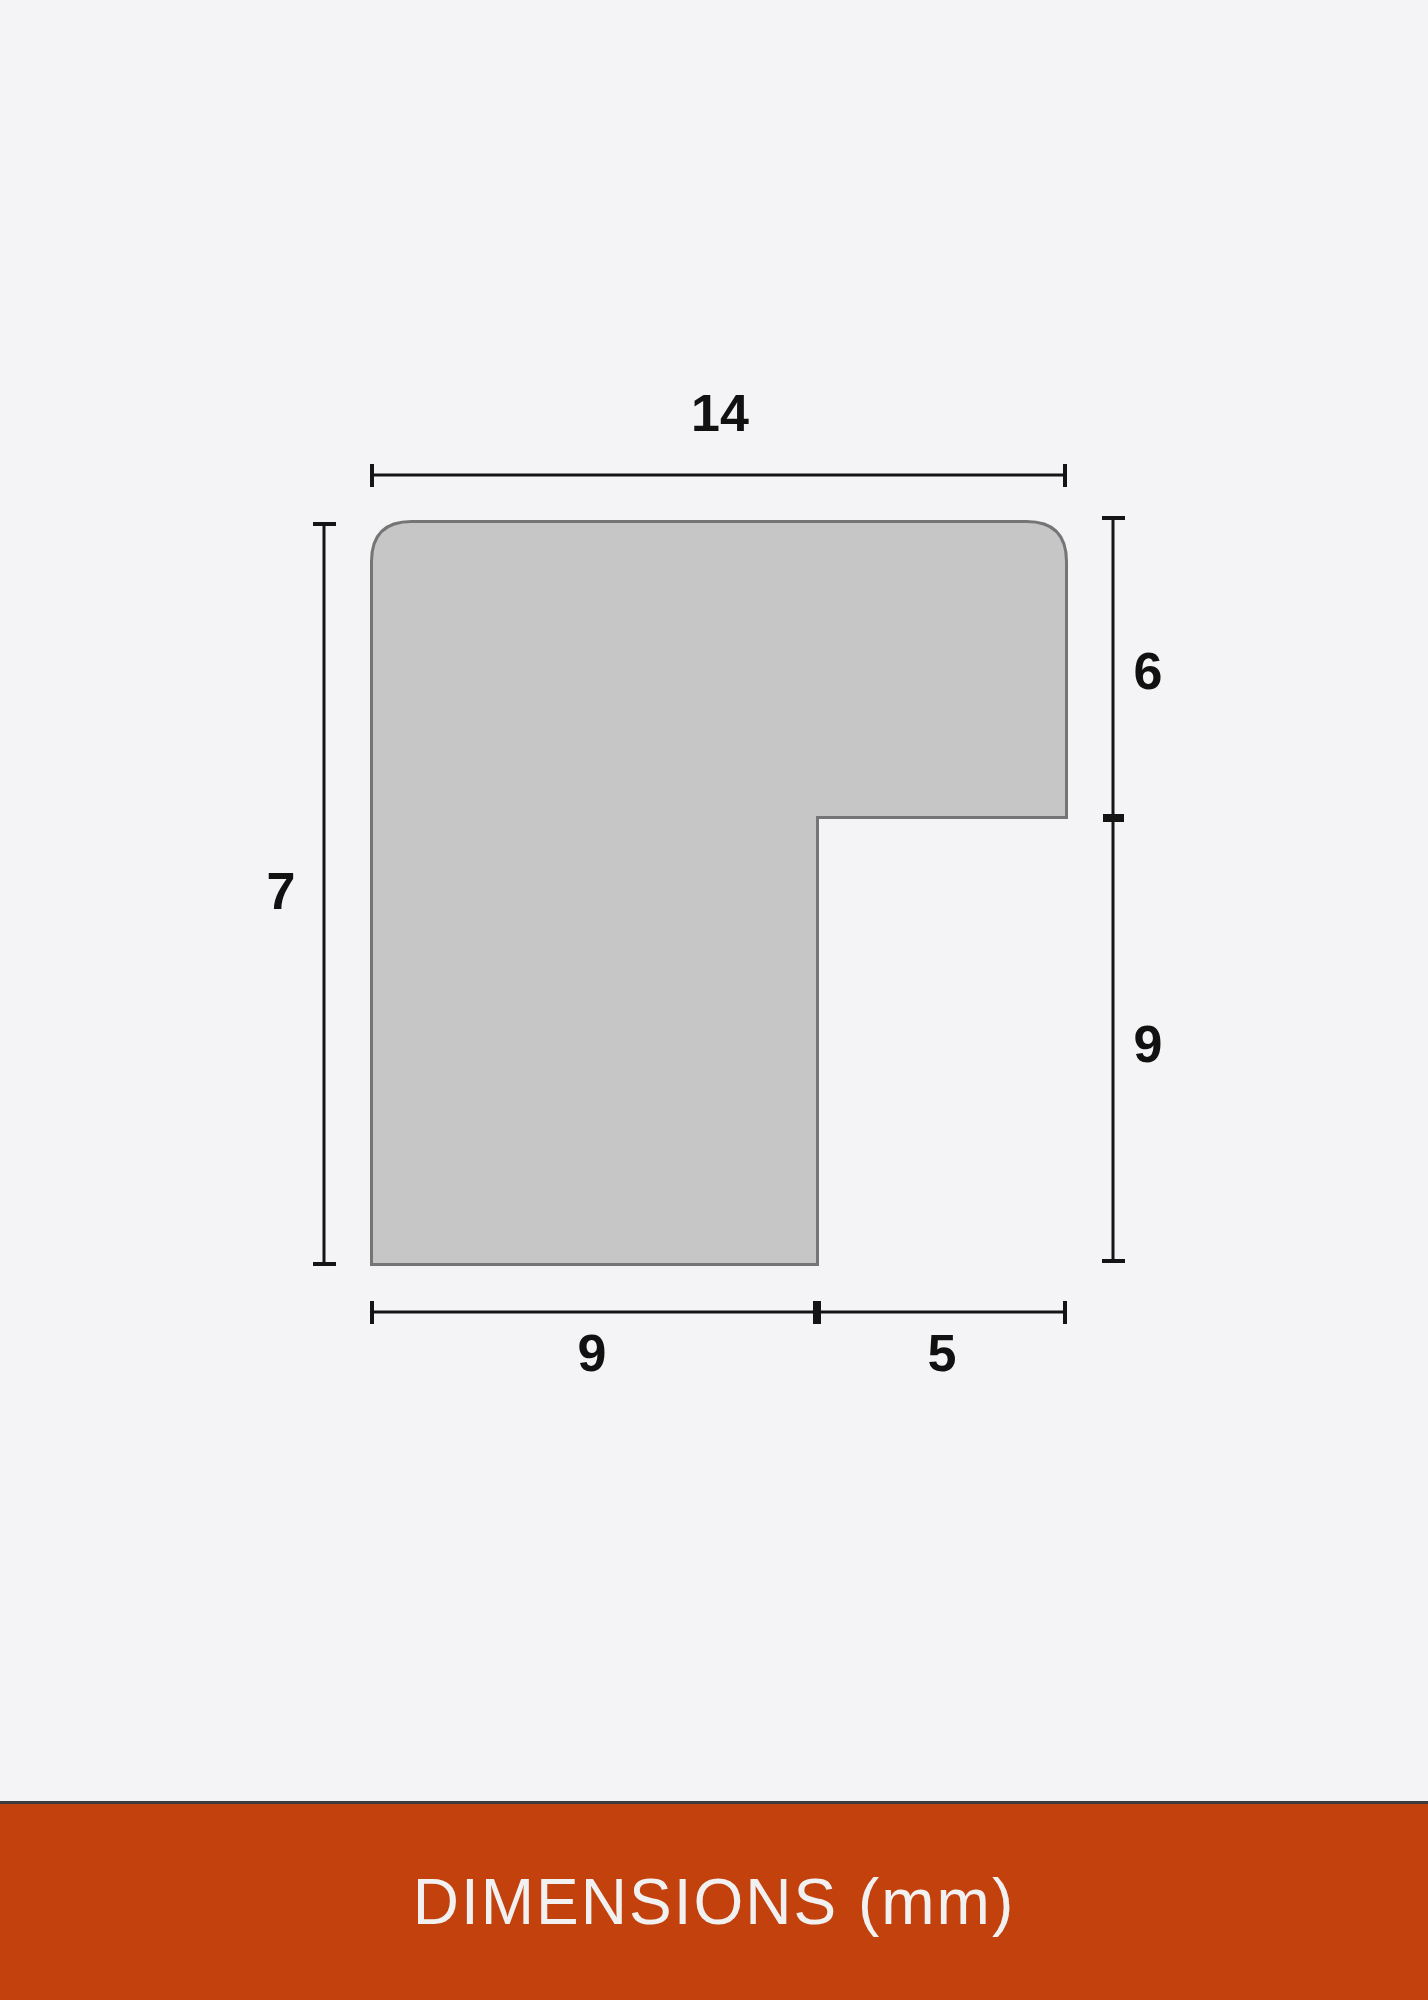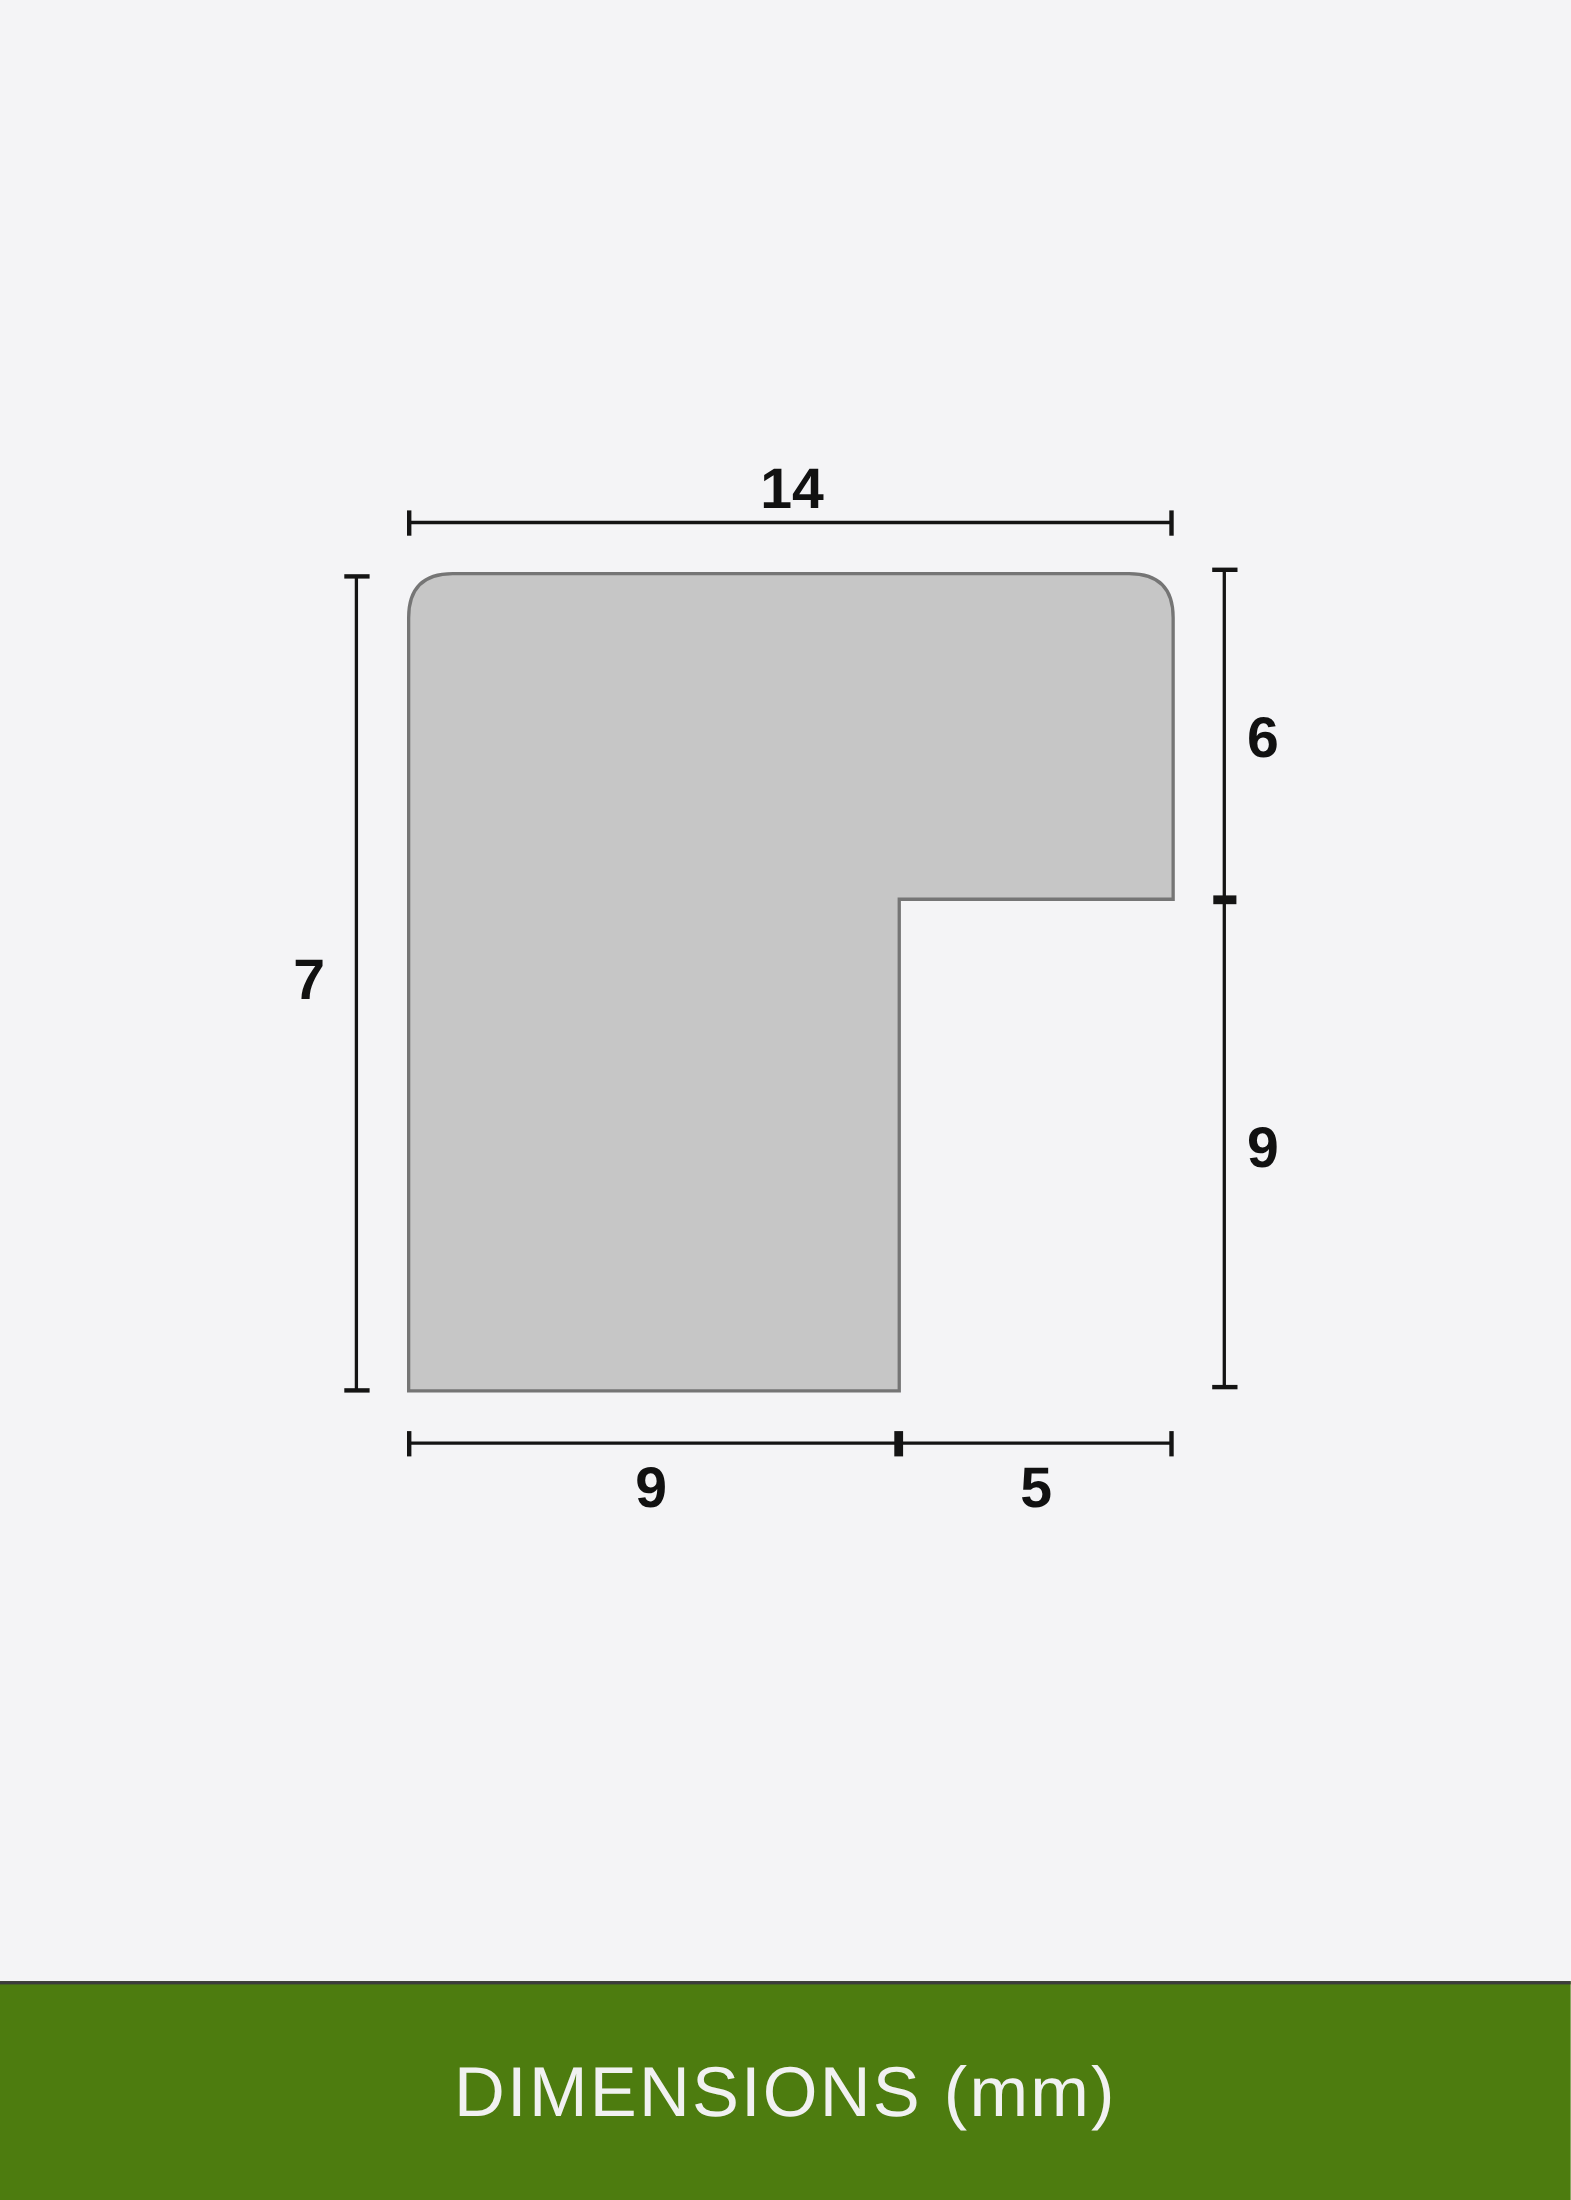--- a/index.html
+++ b/index.html
@@ -42,21 +42,21 @@
     letter-spacing: 0px;
     white-space: nowrap;
     line-height: 1;
   }
   .footer-bar {
     position: absolute;
     left: 0;
     top: 1801px;
     width: 1428px;
     height: 199px;
-    background: #4d7c0f;
+    background: #c2410c;
     border-top: 3px solid #3c3c3c;
     box-sizing: border-box;
     display: flex;
     align-items: center;
     justify-content: center;
   }
   .footer-text {
     color: #f1f1f1;
     font-size: 64px;
     font-weight: 400;
@@ -102,21 +102,21 @@
     </g>
 
     <g>
       <line class="dimline" x1="371" y1="1312" x2="1066" y2="1312"></line>
       <line class="tick" x1="372" y1="1301" x2="372" y2="1324"></line>
       <line class="tick-bold" x1="817" y1="1301" x2="817" y2="1324"></line>
       <line class="tick" x1="1065" y1="1301" x2="1065" y2="1324"></line>
     </g>
   </svg>
 
-  <div class="dim-label" style="left:720px; top:445px;">14</div>
+  <div class="dim-label" style="left:720px; top:413px;">14</div>
 
   <div class="dim-label" style="left:281px; top:891px;">7</div>
 
   <div class="dim-label" style="left:1148px; top:671px;">6</div>
 
   <div class="dim-label" style="left:1148px; top:1044px;">9</div>
 
   <div class="dim-label" style="left:592px; top:1353px;">9</div>
 
   <div class="dim-label" style="left:942px; top:1353px;">5</div>

